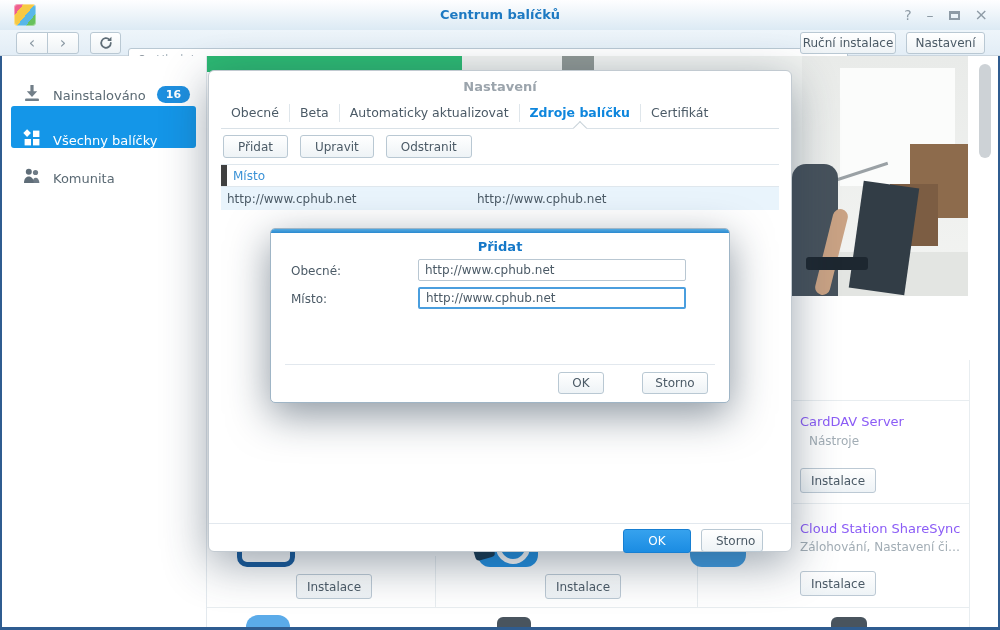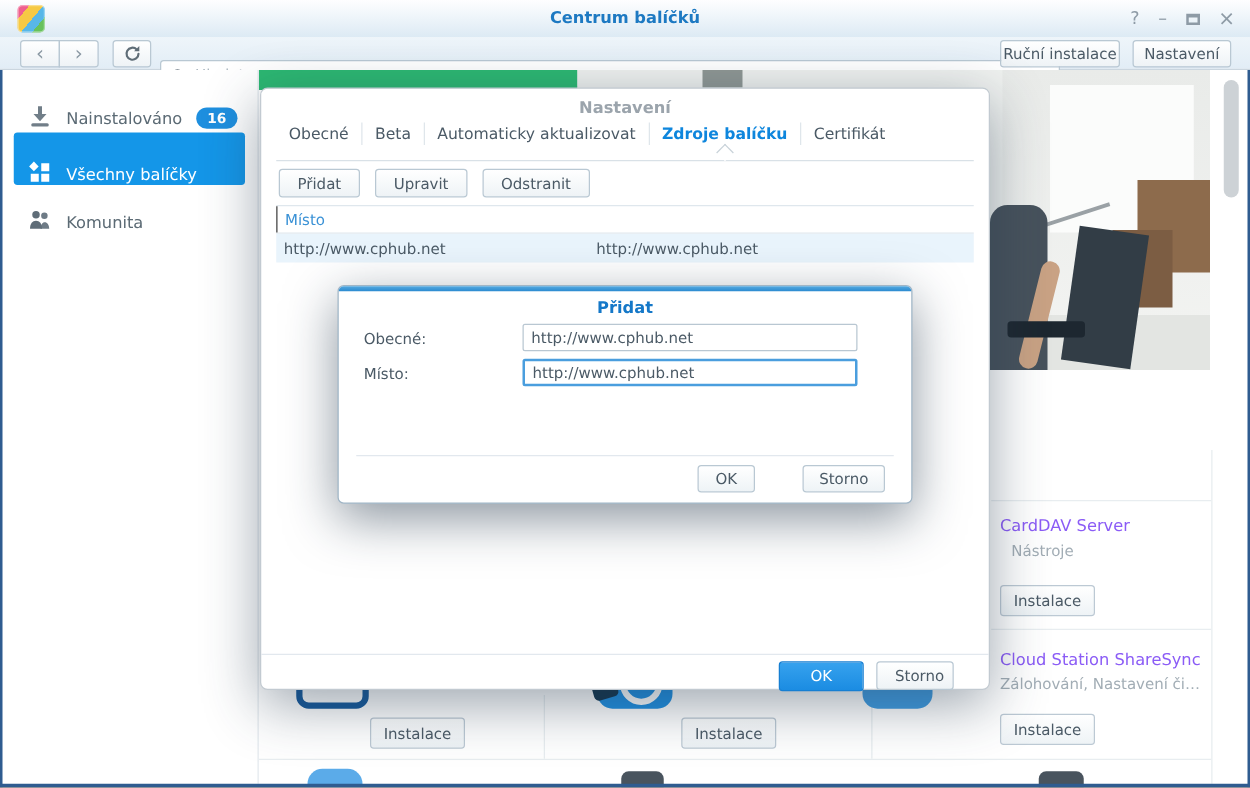--- a/index.html
+++ b/index.html
@@ -92,36 +92,36 @@
   .pi-cloud{left:246px;top:615px;width:44px;height:15px;background:#5babe9;border-radius:12px 12px 0 0}
   .pi-dark1{left:497px;top:617px;width:34px;height:13px;background:#49545e;border-radius:6px 6px 0 0}
   .pi-dark2{left:831px;top:617px;width:36px;height:13px;background:#49545e;border-radius:6px 6px 0 0}
 
   
   .sdialog{position:absolute;left:208px;top:70px;width:584px;height:482px;background:#fff;
     border:1px solid #c2cad1;border-radius:6px;box-shadow:0 12px 45px rgba(35,55,75,.45);z-index:10}
   .sd-title{position:absolute;top:8px;left:0;right:0;text-align:center;font-size:13px;
     font-weight:bold;color:#9ba4ac}
   .sd-tabs{position:absolute;top:27px;left:12px;right:12px;height:31px;display:flex;
-    border-bottom:1px solid #d9e1e7}
+    align-items:center;border-bottom:1px solid #d9e1e7}
   .sd-tab{position:relative;height:18px;line-height:18px;padding:0 10px;font-size:12.5px;
     color:#4b5a66;white-space:nowrap;cursor:pointer}
   .sd-tab + .sd-tab{border-left:1px solid #dfe6eb}
   .sd-tab.active{color:#0e86dd;font-weight:bold}
   .sd-tab.active::after{content:"";position:absolute;left:50%;bottom:-11px;width:9px;height:9px;
     background:#fff;border-left:1px solid #c8d2d9;border-top:1px solid #c8d2d9;
     transform:translateX(-50%) rotate(45deg)}
   .sd-actions{position:absolute;top:64px;left:14px;display:flex;gap:12px}
   .btn-std{height:23px;padding:0 14px;background:linear-gradient(#ffffff,#eef3f6);
     border:1px solid #b9c8d3;border-radius:3px;color:#4b5a66;font:12px "DejaVu Sans",sans-serif}
   .sd-table{position:absolute;top:93px;left:12px;right:12px}
   .sd-thead{display:flex;height:23px;border-top:1px solid #dfe7ed;border-bottom:1px solid #dfe7ed;
     align-items:center;color:#3b92d6}
   .sd-th1{width:250px;padding-left:6px;cursor:pointer}
-  .sd-th2{flex:1;padding-left:6px;border-left:1px solid #404040;height:100%;line-height:23px;cursor:pointer}
+  .sd-th2{flex:1;padding-left:6px;border-left:6px solid #404040;height:100%;line-height:23px;cursor:pointer}
   .sd-row{display:flex;height:23px;align-items:center;background:#e9f4fc;color:#4b5a66;cursor:pointer}
   .sd-td1{width:250px;padding-left:6px}
   .sd-td2{flex:1;padding-left:6px}
   .sd-footline{position:absolute;left:0;right:0;top:452px;border-top:1px solid #e2e8ee}
   .btn-ok-blue{position:absolute;top:458px;left:414px;width:68px;height:24px;
     background:linear-gradient(#36a2ee,#1b8ce2);border:1px solid #177fd2;border-radius:3px;
     color:#fff;font:12px "DejaVu Sans",sans-serif}
   .sd-storno{position:absolute;top:458px;left:492px;width:62px}
 
   

